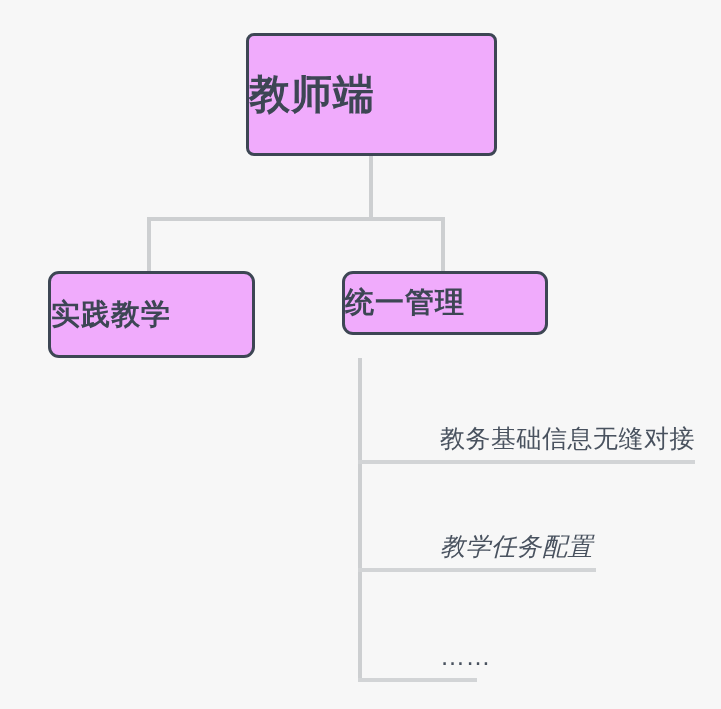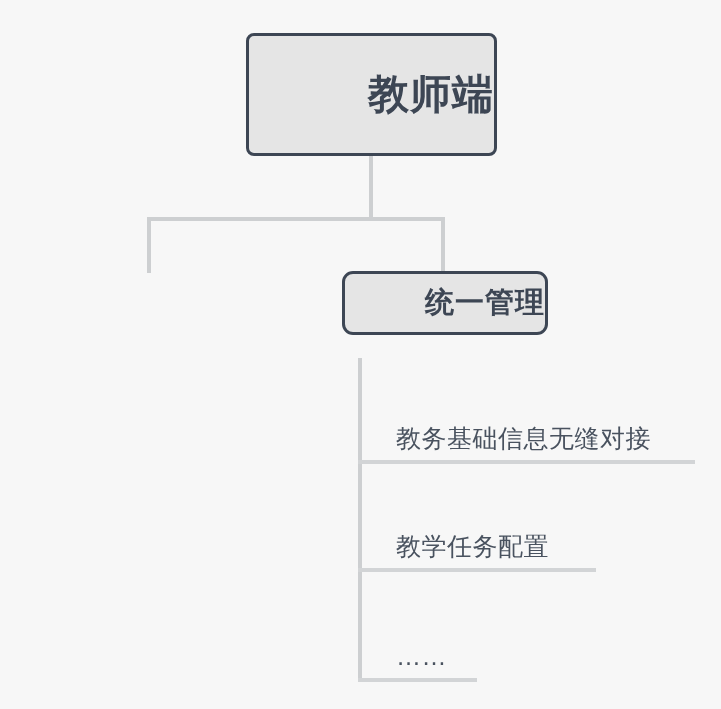--- a/index.html
+++ b/index.html
@@ -19,26 +19,26 @@
     position: relative;
     width: 721px;
     height: 709px;
     background: #f7f7f7;
   }
 
   
   .node-box {
     position: absolute;
     box-sizing: border-box;
-    background: #e5e5e5;
+    background: #f0abfc;
     border: 3px solid #3d4654;
     border-radius: 9px;
     display: flex;
     align-items: center;
-    justify-content: flex-end;
+    justify-content: flex-start;
     color: #3d4654;
     font-weight: bold;
     letter-spacing: 1px;
     white-space: nowrap;
   }
 
   #node-root {
     left: 246px;
     top: 33px;
     width: 251px;
@@ -113,45 +113,49 @@
   }
 
   
   .sub-label {
     position: absolute;
     color: #49525f;
     font-size: 25px;
     font-weight: normal;
     white-space: nowrap;
     letter-spacing: 0.5px;
+    margin-left: 44px;
   }
 </style>
 </head>
 <body>
 
 <div id="diagram-canvas">
 
   <div class="node-box" id="node-root">
     <span>教师端</span>
   </div>
 
   <div class="conn conn-v" id="conn-root-stem"></div>
   <div class="conn conn-h" id="conn-split-bar"></div>
   <div class="conn conn-v" id="conn-left-drop"></div>
   <div class="conn conn-v" id="conn-right-drop"></div>
 
+  <div class="node-box" id="node-practice">
+    <span>实践教学</span>
+  </div>
 
   <div class="node-box" id="node-unified">
     <span>统一管理</span>
   </div>
 
   <div class="conn conn-v" id="conn-sublist-spine"></div>
 
   <div class="sub-label" style="left:396px; top:422px;">教务基础信息无缝对接</div>
   <div class="sub-rule" style="top:460px; width:337px;"></div>
 
-  <div class="sub-label" style="left:396px; top:530px;">教学任务配置</div>
+  <div class="sub-label" style="left:396px; top:530px;font-style:italic;">教学任务配置</div>
   <div class="sub-rule" style="top:568px; width:238px;"></div>
 
   <div class="sub-label" style="left:396px; top:642px;">……</div>
   <div class="sub-rule" style="top:678px; width:119px;"></div>
 
 </div>
 
 </body></html>

